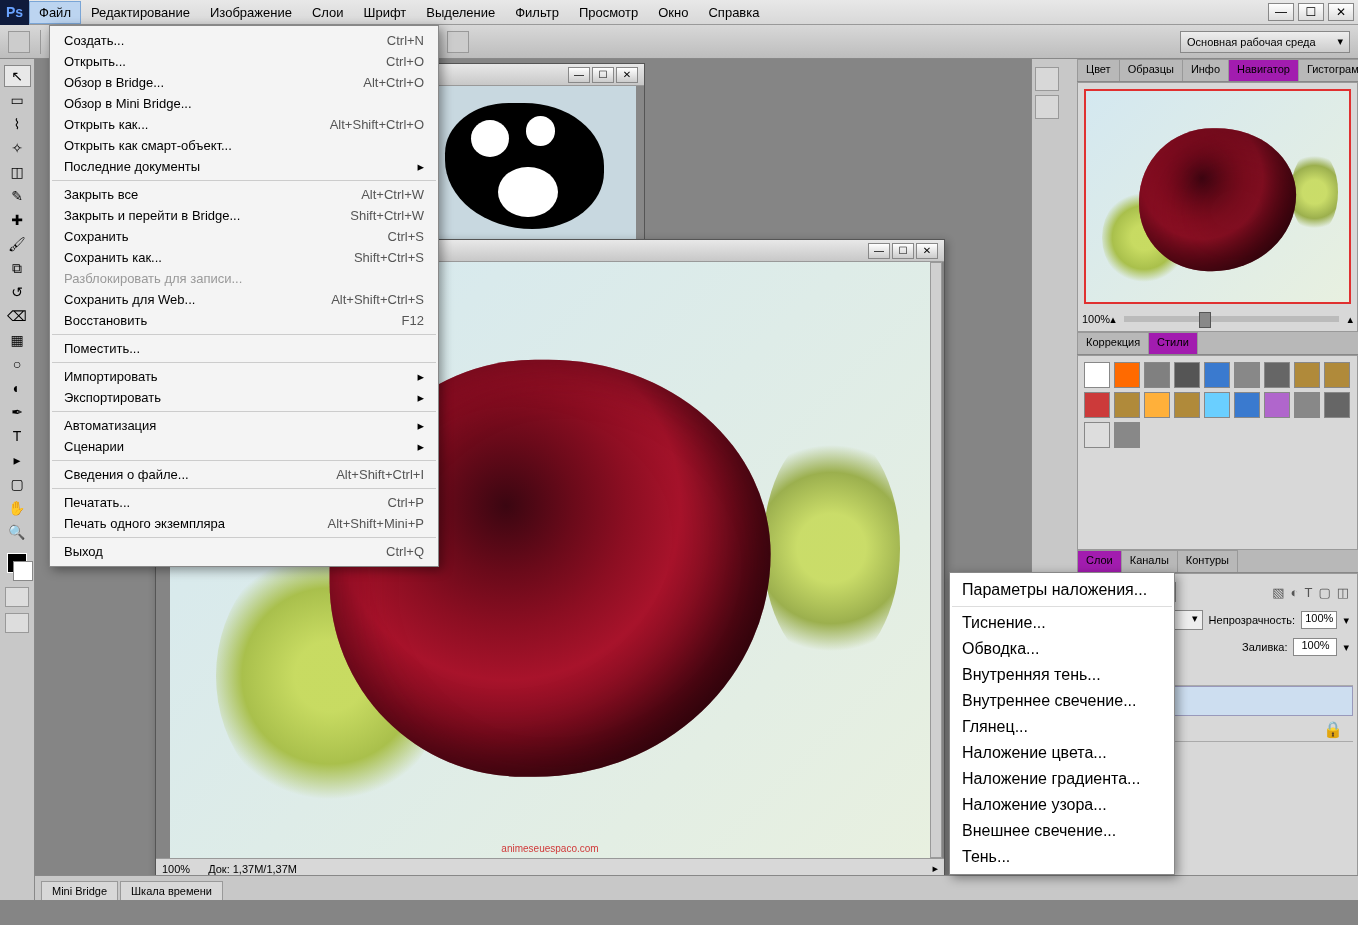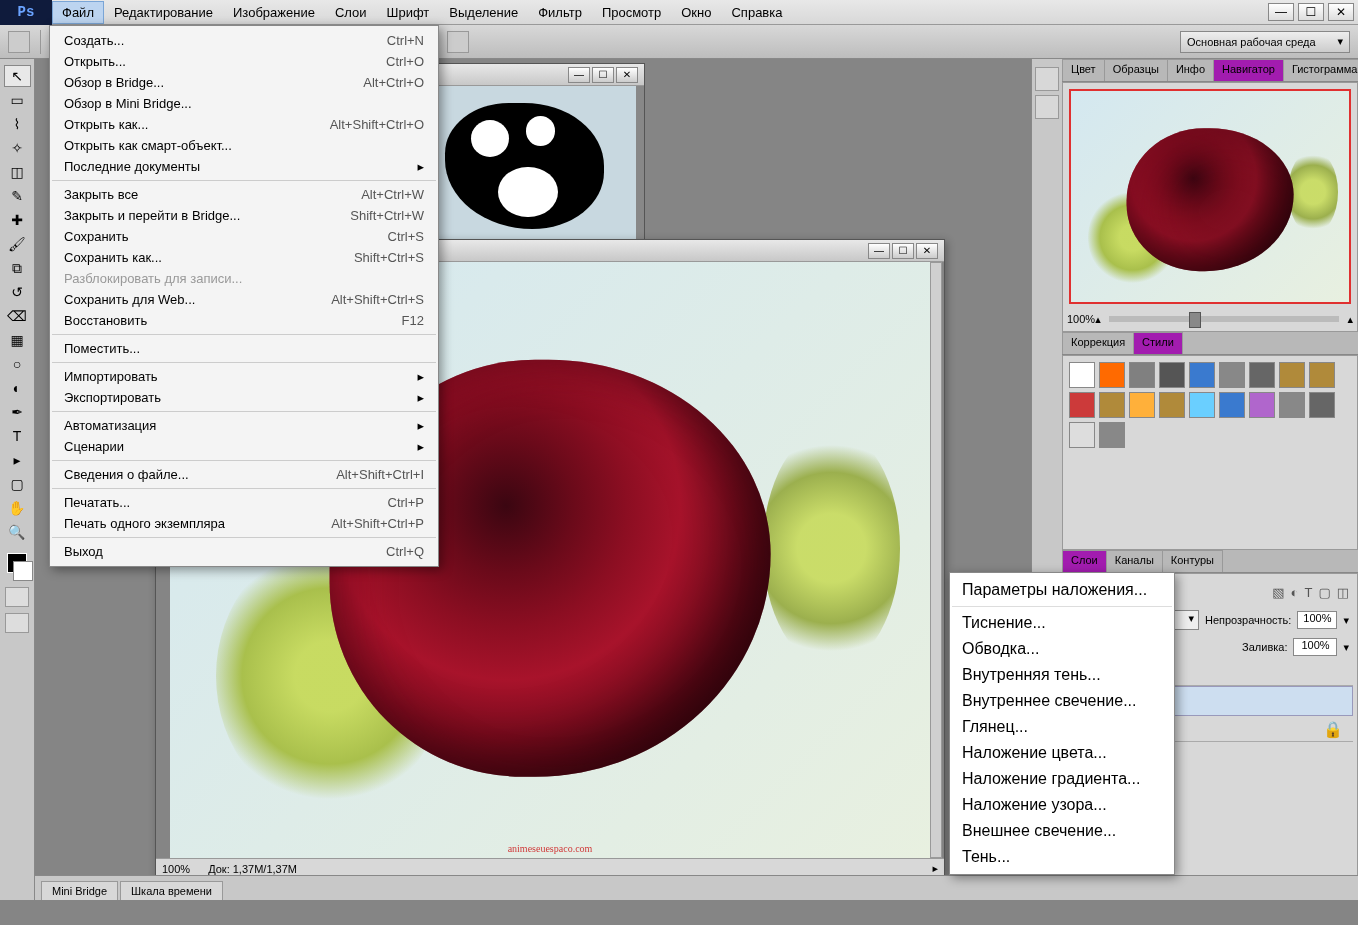--- a/index.html
+++ b/index.html
@@ -1,19 +1,19 @@
 <!DOCTYPE html>
 <html><head>
 <meta charset="utf-8">
 <style>
 * { box-sizing: border-box; margin: 0; padding: 0; font-family: Tahoma, Arial, sans-serif; }
 body { background: #858585; width: 1358px; height: 925px; overflow: hidden; position: relative; }
 
 .menubar { height: 25px; background: linear-gradient(#e8e8e8,#d8d8d8); display: flex; align-items: center; border-bottom: 1px solid #999; position: relative; }
-.ps-logo { width: 52px; height: 25px; background:#0f1b3c; color:#6aa3ff; font-weight:bold; font-size:14px; display:flex; align-items:center; justify-content:center;font-family:Liberation Mono, monospace; }
+.ps-logo { width: 29px; height: 25px; background:#0f1b3c; color:#6aa3ff; font-weight:bold; font-size:14px; display:flex; align-items:center; justify-content:center; }
 .menu-item { padding: 4px 10px; font-size: 13px; cursor: default; }
 .menu-item.active { background: #bcd4f0; border:1px solid #7aa5d6; padding:3px 9px; }
 .win-controls { position:absolute; right:4px; top:3px; display:flex; gap:4px; }
 .win-btn { width:26px; height:18px; background:linear-gradient(#fff,#ddd); border:1px solid #888; font-size:12px; display:flex; align-items:center; justify-content:center; }
 
 .optionsbar { height: 34px; background: linear-gradient(#d8d8d8,#bdbdbd); border-bottom:1px solid #888; display:flex; align-items:center; padding:0 8px; gap:6px; }
 .opt-sep { width:1px; height:24px; background:#999; margin:0 4px; }
 .opt-icon { width:22px; height:22px; background:#ccc; border:1px solid #999; }
 .workspace-dd { margin-left:auto; width:170px; height:22px; background:linear-gradient(#eee,#ccc); border:1px solid #888; font-size:11px; padding:2px 6px; display:flex; align-items:center; }
 
@@ -29,34 +29,34 @@
 .canvas-area { position:absolute; left:35px; top:0; right:327px; bottom:0; background:#858585; }
 
 .doc-win { position:absolute; background:#858585; border:1px solid #555; box-shadow:2px 2px 8px rgba(0,0,0,.3); }
 .doc-title { height:22px; background:linear-gradient(#e8e8e8,#c8c8c8); display:flex; align-items:center; padding:0 6px; font-size:11px; border-bottom:1px solid #999; }
 .doc-ctrls { margin-left:auto; display:flex; gap:2px; }
 .doc-btn { width:22px; height:16px; background:linear-gradient(#fff,#ccc); border:1px solid #888; font-size:10px; display:flex; align-items:center; justify-content:center; }
 .doc-canvas { position:absolute; top:22px; left:14px; right:14px; bottom:20px; background:linear-gradient(135deg,#d4e8f0 0%,#e8f0e0 100%); overflow:hidden; }
 .rose { position:absolute; left:50%; top:50%; transform:translate(-50%,-48%); width:58%; height:70%; background: radial-gradient(circle at 40% 35%, #3b0611 0%, #6b0a1a 18%, #8c0e22 32%, #a8132b 46%, #7a0b1d 62%, #4a0612 78%); border-radius: 48% 52% 55% 45% / 52% 48% 55% 48%; box-shadow: inset -30px -20px 60px rgba(0,0,0,.45), inset 20px 10px 40px rgba(120,10,30,.6); }
 .leaves { position:absolute; left:6%; bottom:8%; width:30%; height:45%; background: radial-gradient(circle,#c4d84a 20%,#a0b830 50%,transparent 70%); opacity:.85; border-radius:50%; }
 .leaves2 { position:absolute; right:4%; top:28%; width:18%; height:40%; background: radial-gradient(circle,#c4d84a 25%,#8aa028 55%,transparent 75%); opacity:.8; border-radius:60%; }
-.watermark { position:absolute; bottom:4px; left:50%; transform:translateX(-50%); font-size:10px; color:#d03a3a;font-family:Liberation Serif, serif; }
+.watermark { position:absolute; bottom:4px; left:50%; transform:translateX(-50%); font-size:10px; color:#d03a3a; }
 .status { position:absolute; bottom:0; left:0; right:0; height:20px; background:#d8d8d8; border-top:1px solid #999; display:flex; align-items:center; font-size:11px; padding:0 6px; gap:18px; }
 .scroll-thumb{ position:absolute; right:2px; top:22px; bottom:20px; width:12px; background:#d0d0d0; border:1px solid #999;}
 
 .small-win { left:380px; top:4px; width:230px; height:200px; position:absolute; border:1px solid #555; background:#888;}
 .small-win .doc-title{font-size:11px;}
 .small-canvas{position:absolute; top:22px; left:8px; right:8px; bottom:8px; background:#c8d8e0;}
 .bw-blob{position:absolute; left:10%; top:10%; width:75%; height:75%; background:#000; border-radius:40% 50% 45% 55%;}
 .bw-hole{position:absolute; background:#fff; border-radius:50%;}
 
 .panels { position:absolute; right:0; top:0; width:327px; height:100%; background:#c8c8c8; border-left:1px solid #888; }
 .panel-dock { position:absolute; left:0; top:4px; width:30px; }
 .dock-ico { width:24px; height:24px; margin:4px auto; background:#d8d8d8; border:1px solid #999; }
-.panel-stack { margin-left:30px; height:100%; display:flex; flex-direction:column; }
+.panel-stack { margin-left:45px; height:100%; display:flex; flex-direction:column; }
 .panel-tabs { height:23px; background:#b8b8b8; display:flex; border-bottom:1px solid #888; }
 .ptab { padding:3px 8px; font-size:11px; background:#b8b8b8; border:1px solid #999; border-bottom:none; margin-right:-1px; }
 .ptab.act { background:#a21caf; }
 .panel-body { background:#d8d8d8; border:1px solid #999; }
 
 .nav-body { height:250px; padding:6px; position:relative; }
 .nav-img { width:100%; height:215px; border:2px solid #e03030; background:linear-gradient(135deg,#d4e8f0,#e8f0e0); position:relative; overflow:hidden; }
 .nav-img .rose{width:60%;height:68%;}
 .nav-img .leaves{width:32%;}
 .nav-zoom { position:absolute; bottom:2px; left:4px; right:4px; height:20px; display:flex; align-items:center; font-size:11px; }
@@ -406,21 +406,21 @@
       <span class="lbl">Сведения о файле...</span>
       <span class="sc">Alt+Shift+Ctrl+I</span>
     </div>
     <div class="fm-sep"></div>
     <div class="fm-item">
       <span class="lbl">Печатать...</span>
       <span class="sc">Ctrl+P</span>
     </div>
     <div class="fm-item">
       <span class="lbl">Печать одного экземпляра</span>
-      <span class="sc">Alt+Shift+Ctrl+P</span>
+      <span class="sc">Alt+Shift+Mini+P</span>
     </div>
     <div class="fm-sep"></div>
     <div class="fm-item">
       <span class="lbl">Выход</span>
       <span class="sc">Ctrl+Q</span>
     </div>
   </div>
 <div class="fx-menu" id="fx-menu">
     <div class="fx-item">Параметры наложения...</div>
     <div class="fx-sep"></div>

